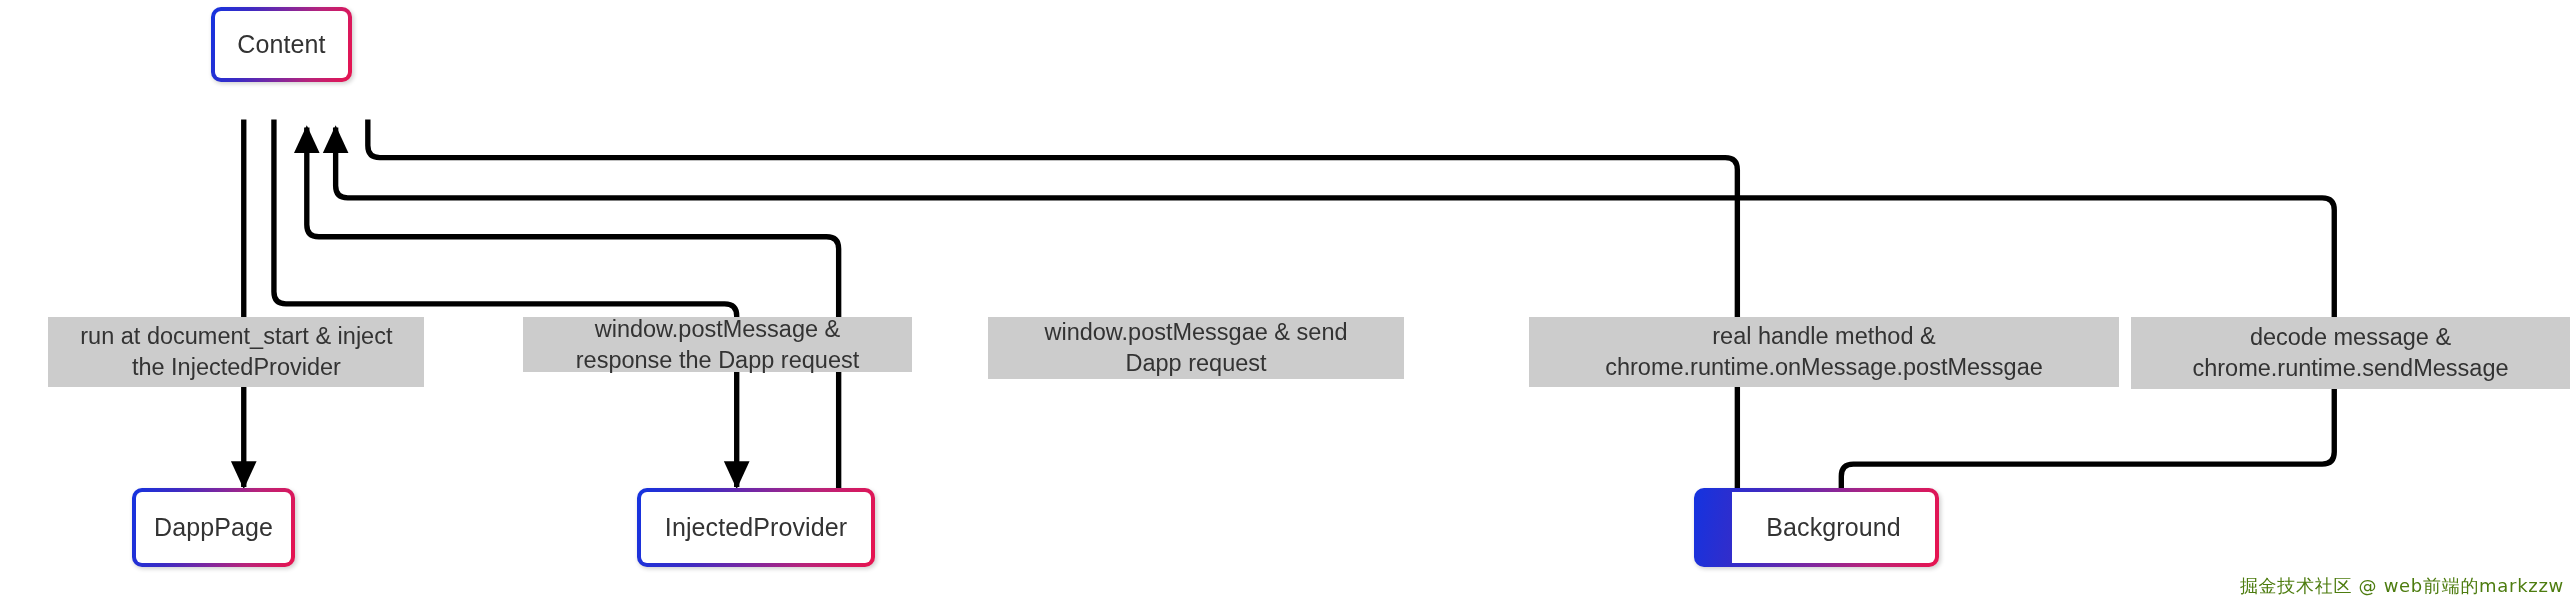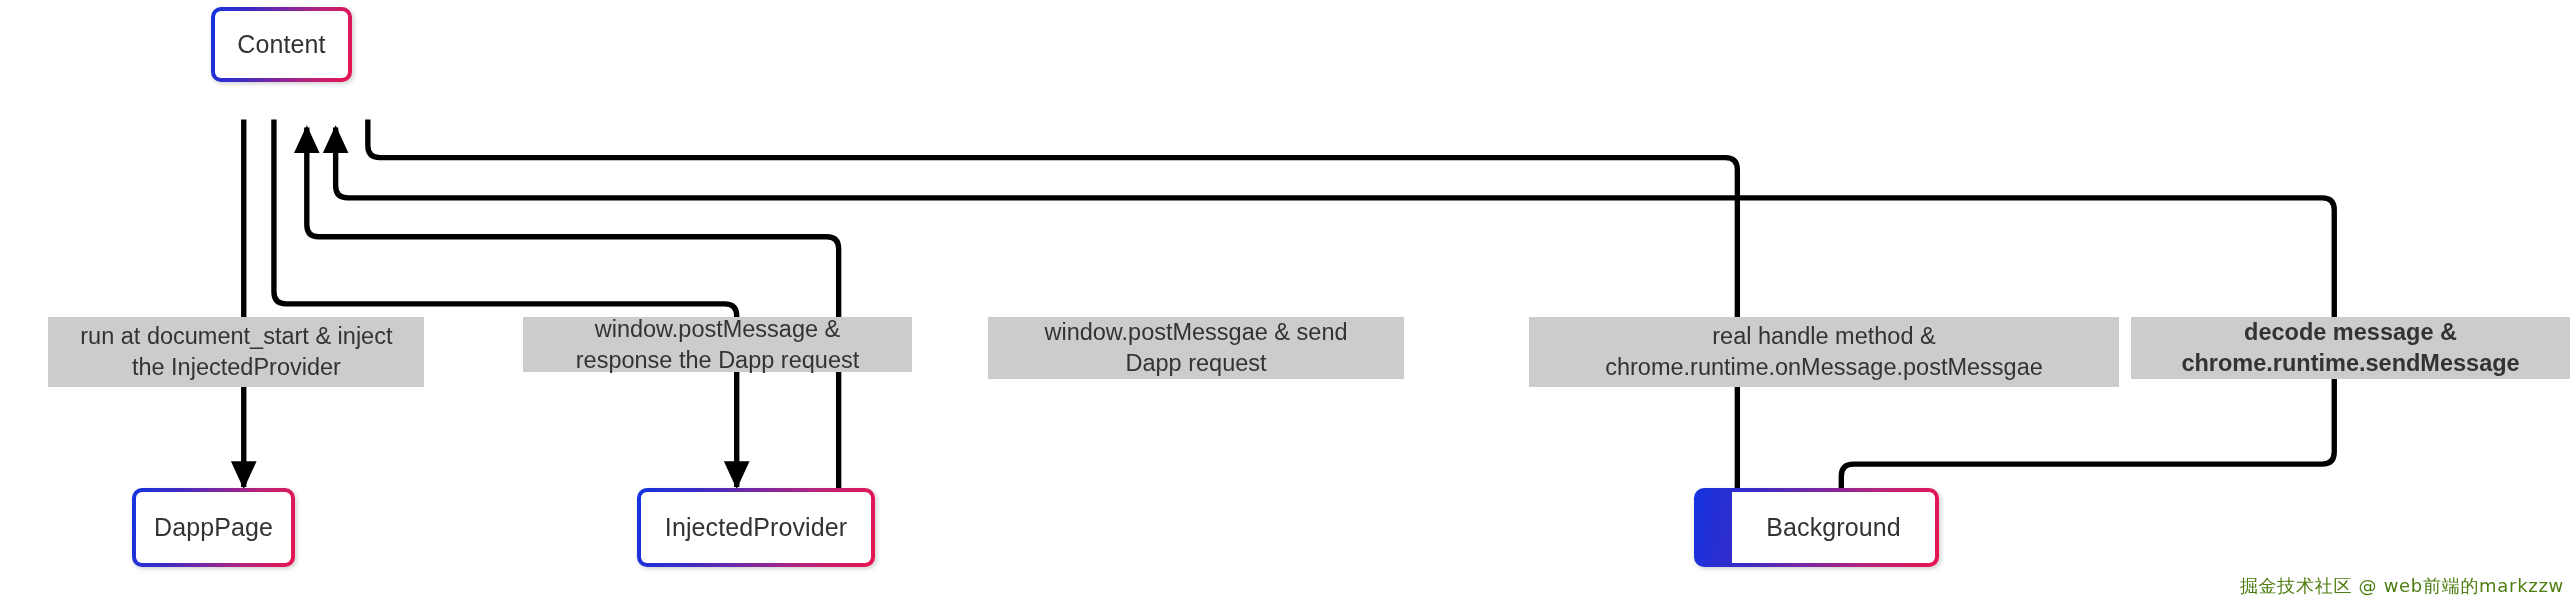--- a/index.html
+++ b/index.html
@@ -140,21 +140,21 @@
   <div class="edge-label" style="left:988px; top:317px; width:416px; height:62px;">
     <span>window.postMessgae &amp; send</span>
     <span>Dapp request</span>
   </div>
 
   <div class="edge-label" style="left:1497px; top:317px; width:590px; height:70px;margin-left:32px;">
     <span>real handle method &amp;</span>
     <span>chrome.runtime.onMessage.postMessgae</span>
   </div>
 
-  <div class="edge-label" style="left:2131px; top:317px; width:439px; height:62px;font-weight:bold;">
+  <div class="edge-label" style="left:2131px; top:317px; width:439px; height:72px;">
     <span>decode message &amp;</span>
     <span>chrome.runtime.sendMessage</span>
   </div>
 
   <div id="watermark">掘金技术社区 @ web前端的markzzw</div>
 
 </div>
 
 
 </body></html>

